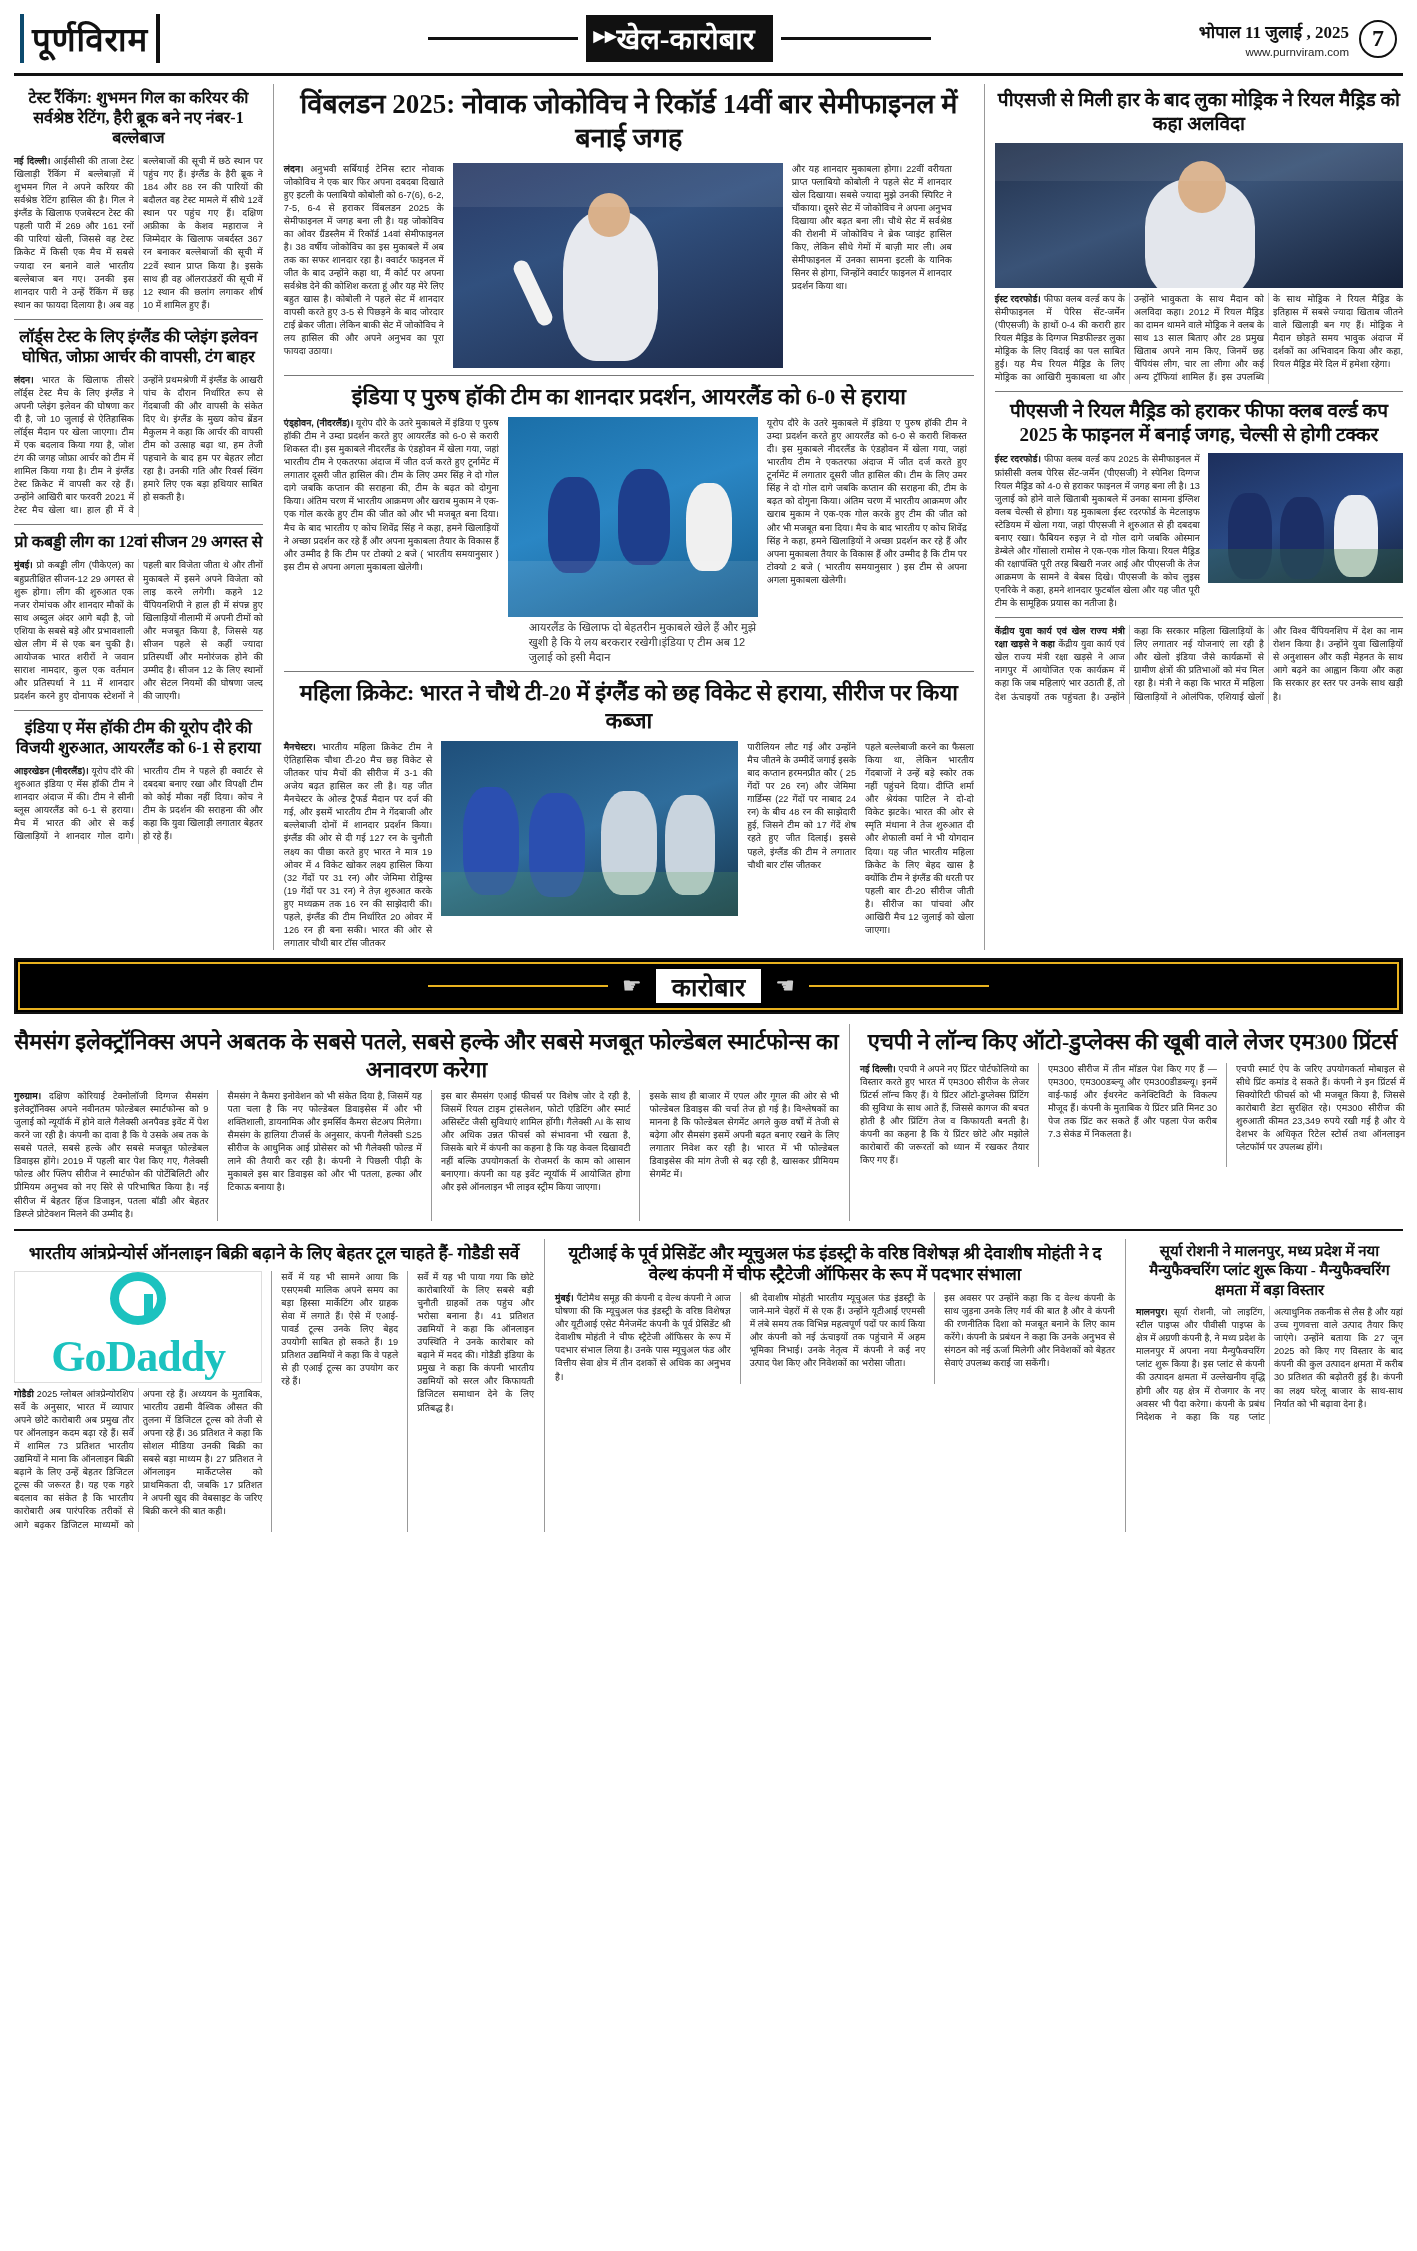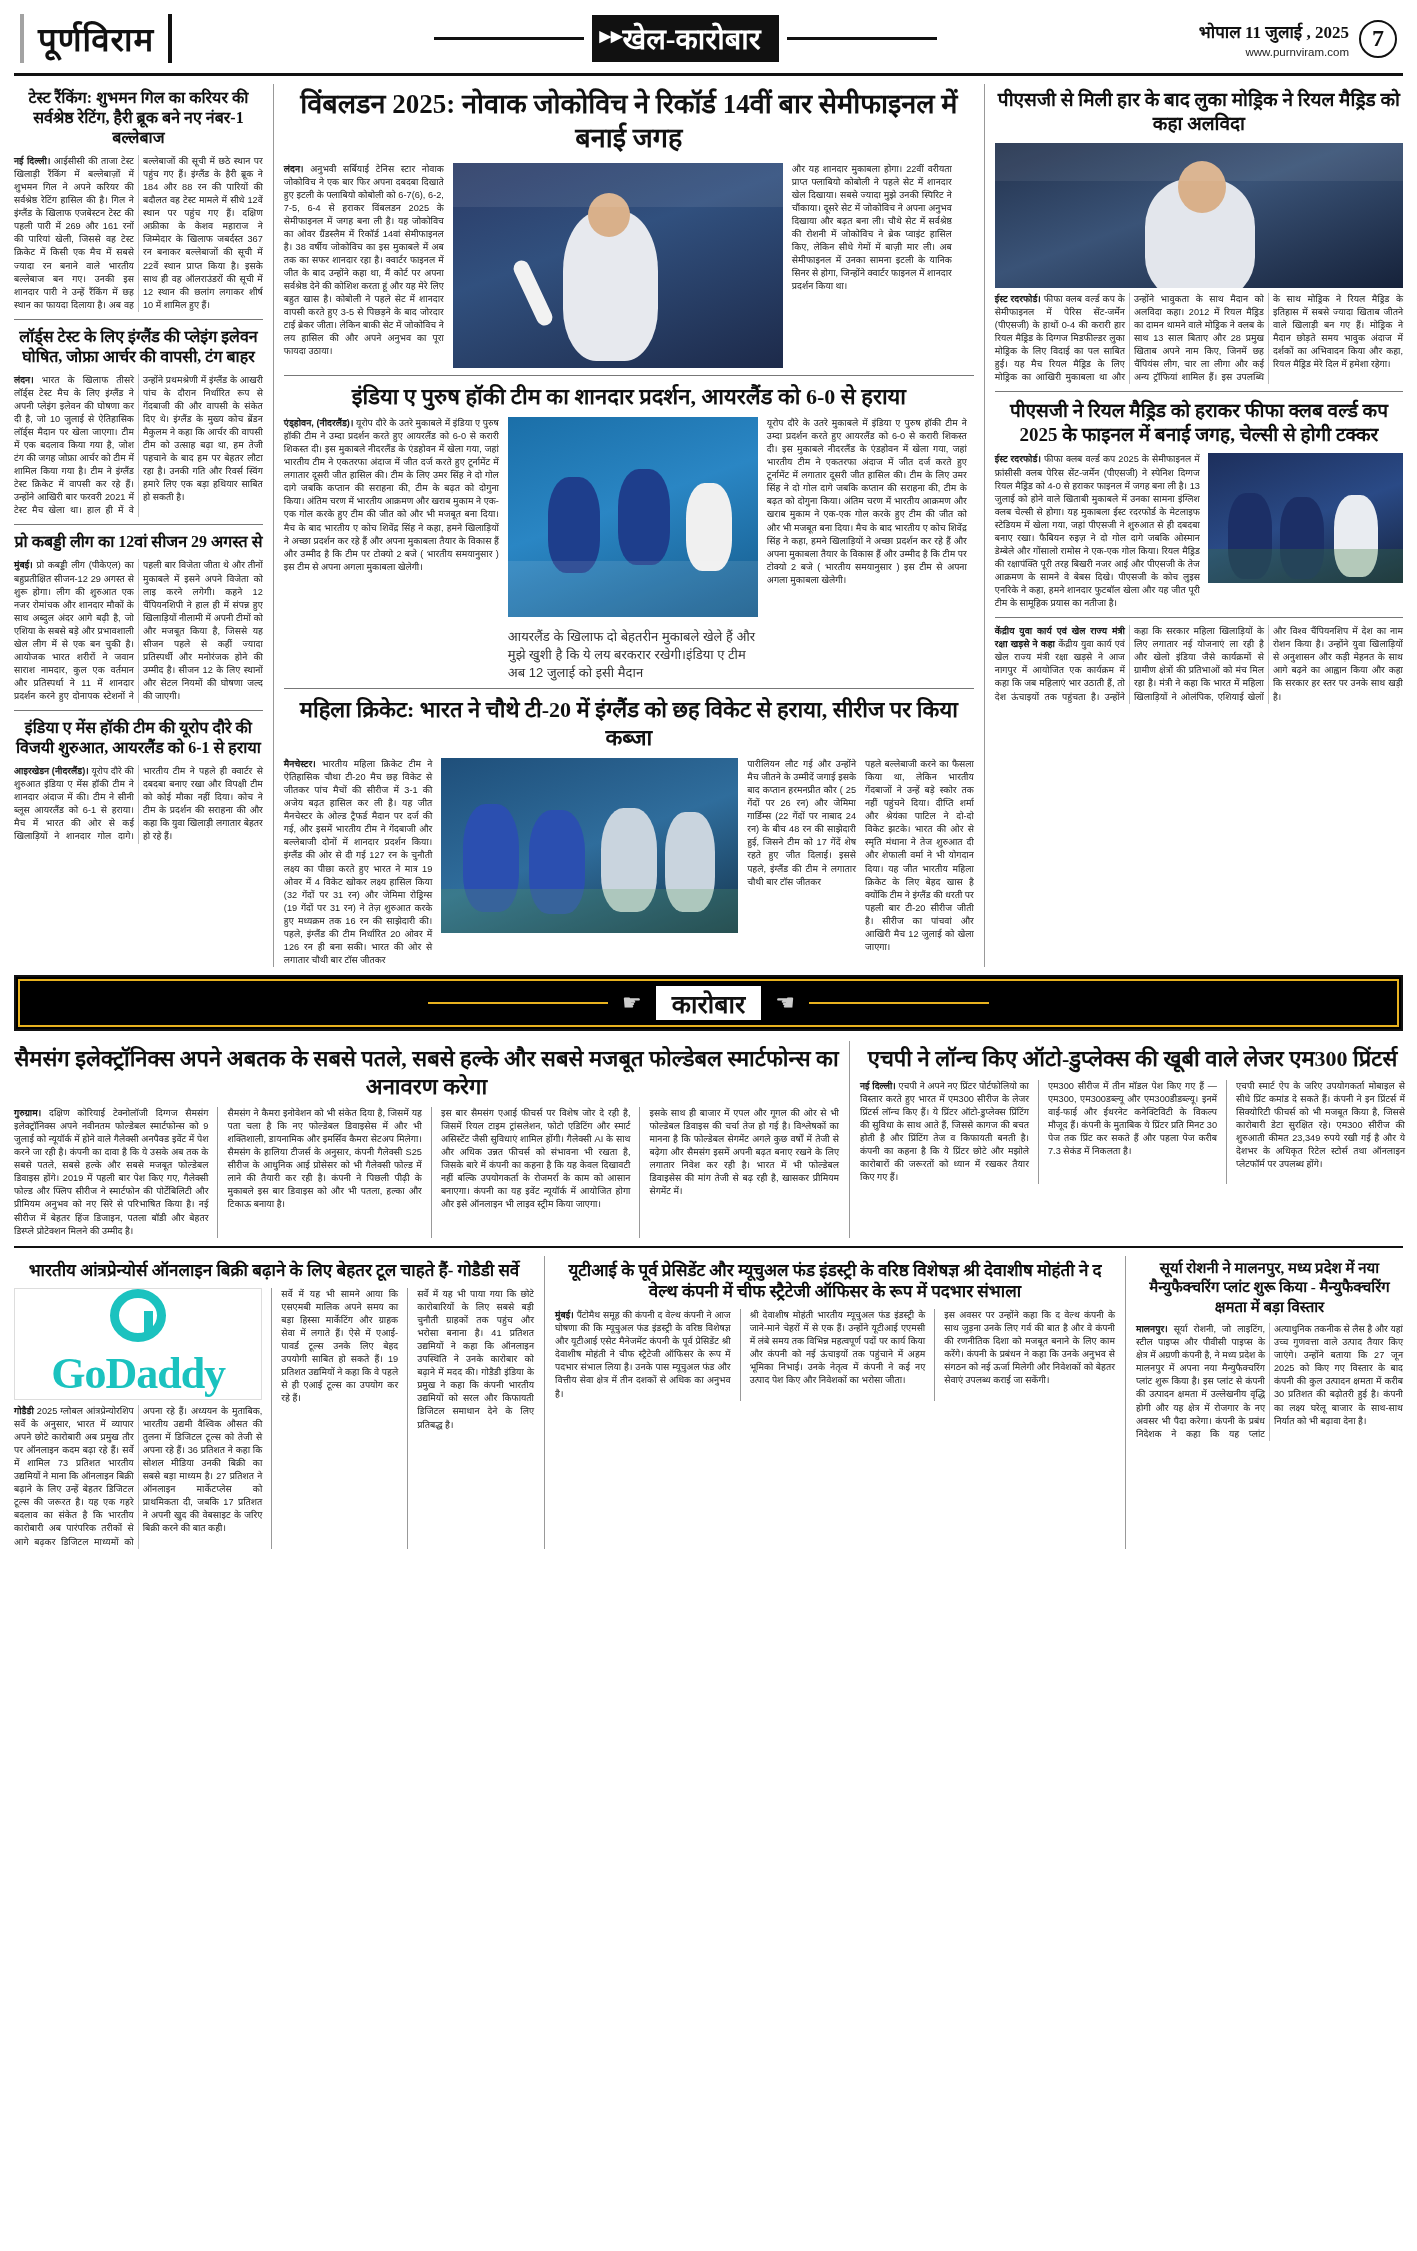--- a/index.html
+++ b/index.html
@@ -9,22 +9,22 @@
     background:#ffffff;
     font-family:"Liberation Sans", sans-serif;
     color:#111;
   }
   .page { width:1417px; height:2251px; padding:10px 14px; position:relative; }
 
   
   .masthead { display:flex; align-items:center; justify-content:space-between;
     border-bottom:3px solid #111; padding:4px 6px 10px 6px; }
   .mast-left { font-family:"Liberation Serif", serif; font-weight:bold; font-size:33px;
-    letter-spacing:1px; color:#111; border-left:4px solid #a3a3a3; border-right:4px solid #111;
-    padding:2px 14px; }
+    letter-spacing:1px; color:#111; border-left:4px solid #0c4a6e; border-right:4px solid #111;
+    padding:2px 8px; }
   .mast-center { display:flex; align-items:center; gap:8px; }
   .mast-center .bar { width:150px; height:3px; background:#111; }
   .mast-title { background:#111; color:#fff; font-family:"Liberation Serif", serif;
     font-weight:bold; font-size:29px; padding:3px 18px 5px 30px; position:relative; }
   .mast-title:before { content:"\25B6\25B6"; font-size:15px; position:absolute; left:7px; top:12px; }
   .mast-right { text-align:right; display:flex; align-items:center; gap:10px; }
   .mast-right .txt { text-align:right; }
   .mast-date { font-family:"Liberation Serif", serif; font-weight:bold; font-size:17px; }
   .mast-url { font-size:11.5px; color:#222; margin-top:3px; }
   .pagenum { width:38px; height:38px; border:2px solid #111; border-radius:50%;
@@ -52,21 +52,21 @@
   .divider-thick { border-top:2px solid #111; margin:8px 0; }
 
   
   .photo { background:#9fb3c8; position:relative; overflow:hidden; }
   .photo.tennis { background:linear-gradient(160deg,#2b3b66 0%,#31507e 40%,#1d2a4a 100%); }
   .photo.hockey { background:linear-gradient(160deg,#1b6fa8 0%,#2a86c4 45%,#155a8a 100%); }
   .photo.soccer { background:linear-gradient(160deg,#1d2f5c 0%,#2a4a86 50%,#16233f 100%); }
   .photo.cricket { background:linear-gradient(160deg,#1f4f7a 0%,#2f6d9c 50%,#16364f 100%); }
   .photo.portrait { background:linear-gradient(160deg,#23324d 0%,#3a5377 45%,#16223a 100%); }
   .photo .fig { position:absolute; border-radius:40% 40% 35% 35%; }
-  .cap { font-size:13px; color:#333; padding-top:10px; }
+  .cap { font-size:11px; color:#333; padding-top:2px;margin-left:21px; }
 
   
   .banner { border:2px solid #111; background:#000; margin:8px 0 10px 0; padding:2px; }
   .banner-in { border:2px solid #e8b21f; display:flex; align-items:center;
     justify-content:center; gap:14px; padding:5px 0; }
   .banner-title { background:#fff; color:#111; font-family:"Liberation Serif", serif;
     font-weight:bold; font-size:25px; padding:0 16px; }
   .banner-line { width:180px; height:2px; background:#e8b21f; }
 
   

